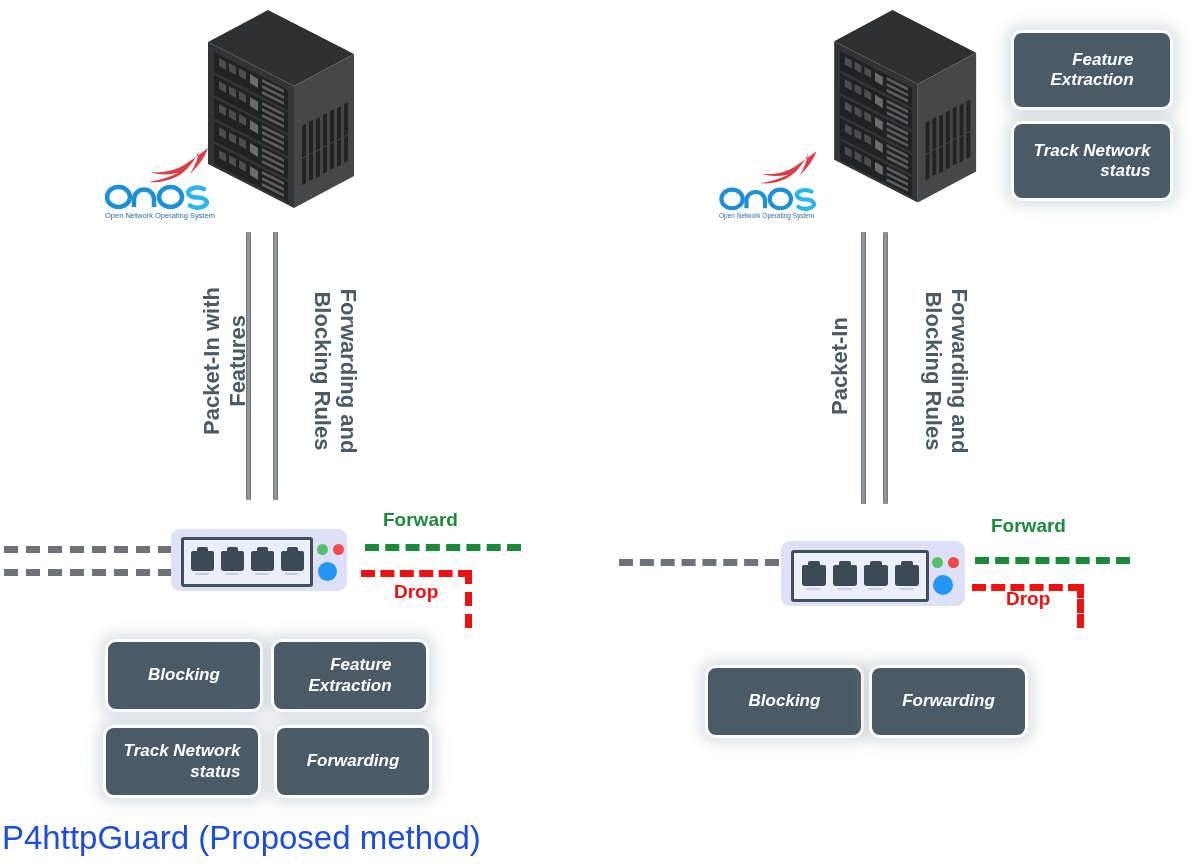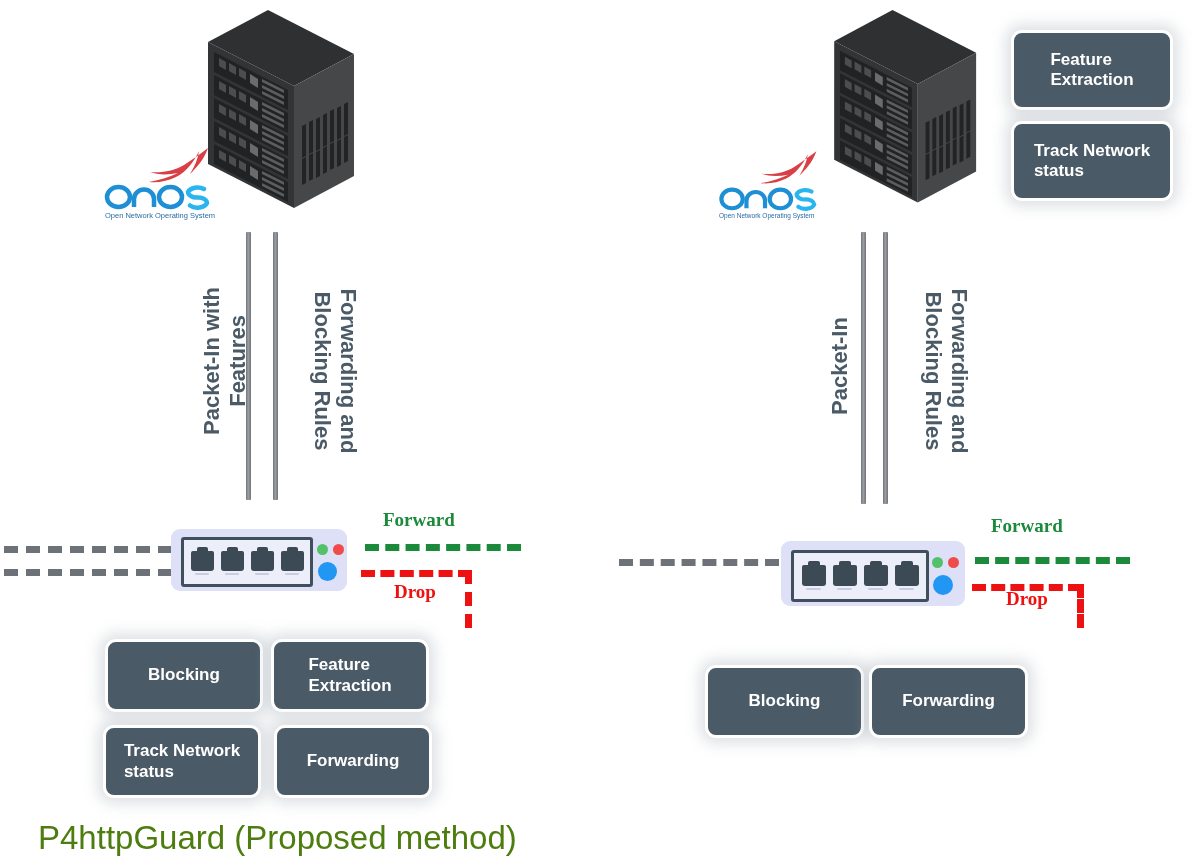--- a/index.html
+++ b/index.html
@@ -79,47 +79,47 @@
   }
   .dash-v{
     position:absolute;width:0;
     border-left-width:7px;border-left-style:dashed;
   }
   .gray-dash{border-color:#6d7278;}
   .green-dash{border-color:#1b8a3a;}
   .red-dash{border-color:#ee1111;}
 
   .flow-label{
-    position:absolute;font-weight:bold;white-space:nowrap;font-family:Liberation Serif, serif;
+    position:absolute;font-weight:bold;white-space:nowrap;
   }
   .flow-forward{color:#1b8a3a;}
   .flow-drop{color:#ee1111;}
 
   
   .fbox{
     position:absolute;
     background:#4a5a66;
     border:3px solid #ffffff;
     border-radius:11px;
     color:#ffffff;
     font-weight:bold;
     display:flex;align-items:center;justify-content:center;
-    text-align:left;
+    text-align:right;
     line-height:1.2;
     box-shadow:0 0 14px 6px rgba(150,160,168,0.30);
     white-space:pre-line;
+    font-style:italic;
   }
 
   
   .caption{
     position:absolute;
-    color:#4d7c0f;
+    color:#1d4ed8;
     font-weight:normal;
     white-space:nowrap;
-    margin-left:36px;
   }
 </style>
 </head>
 <body>
 
 <div class="stage">
 
   <div class="abs" style="left:0;top:0;width:600px;height:867px;">
 
     <svg class="rack" style="left:178px;top:8px;" width="180" height="222" viewBox="0 0 180 222">

